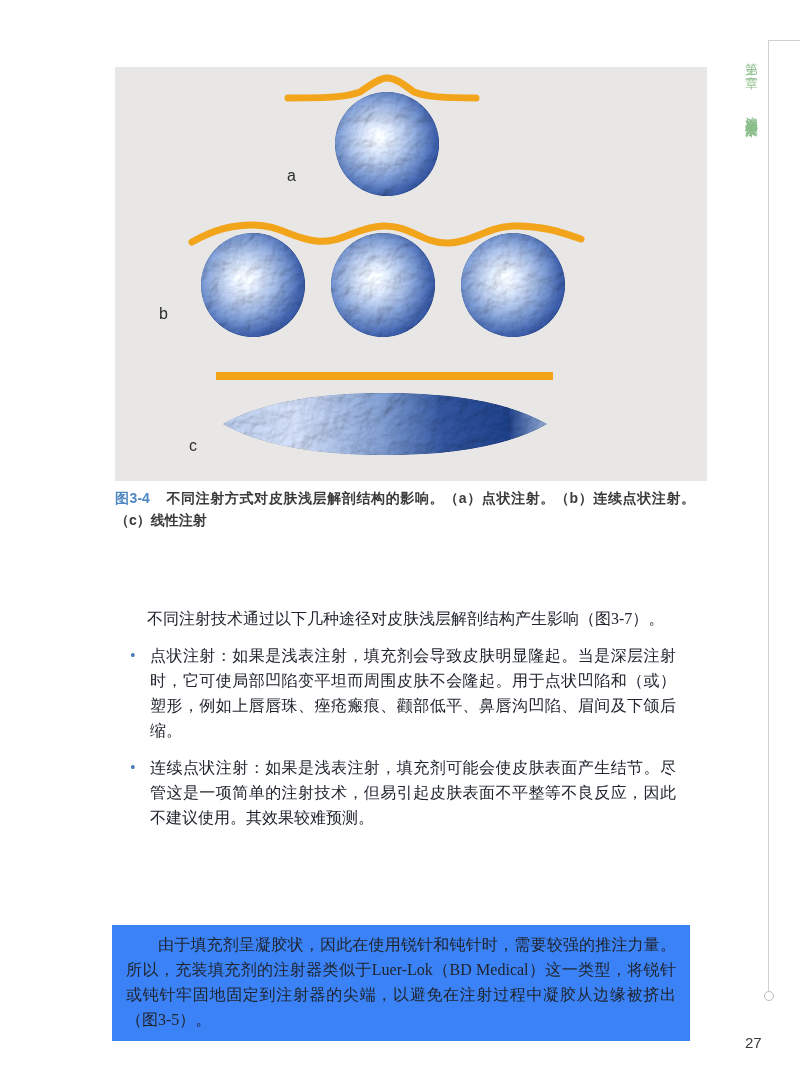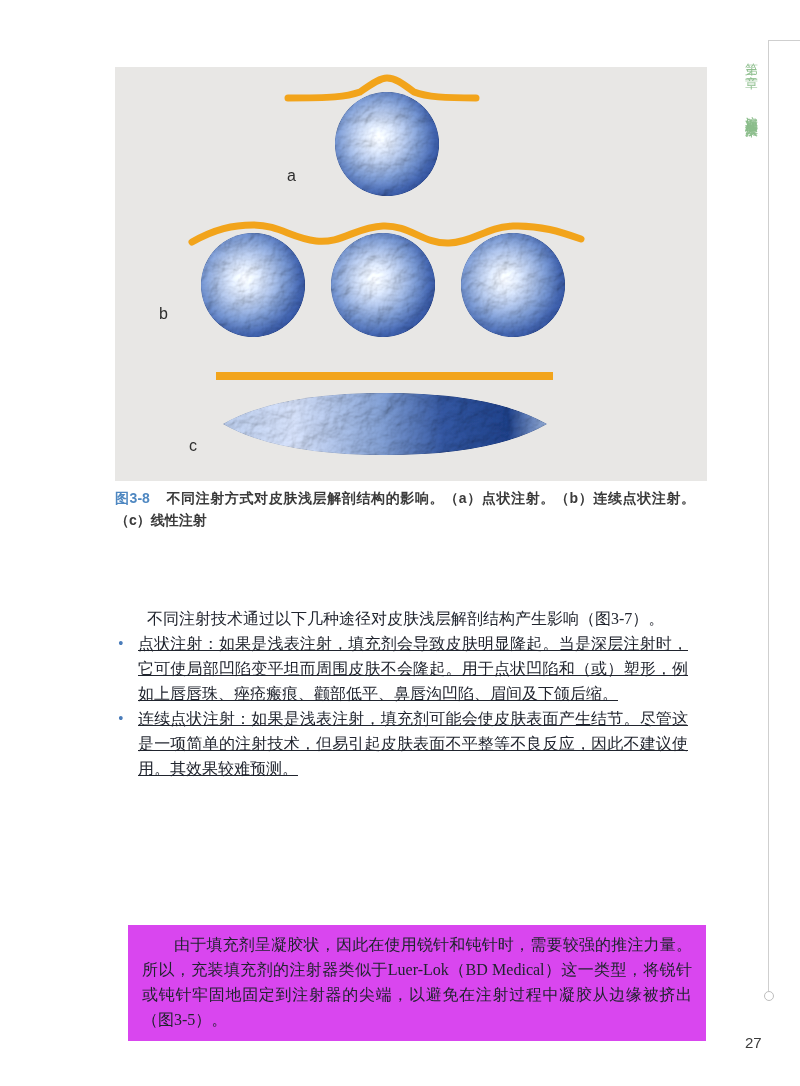--- a/index.html
+++ b/index.html
@@ -52,28 +52,27 @@
   .para{
     position:absolute;left:115px;width:573px;margin:0;
     font-size:16px;line-height:25px;text-align:justify;text-indent:2em;
   }
   .para.intro{top:606px;}
   .para.closing{top:856px;}
   .bullet-list{
     position:absolute;left:115px;top:631px;width:573px;margin:0;padding:0;list-style:none;
     font-size:16px;line-height:25px;text-align:justify;
   }
-  .bullet-list li{position:relative;padding-left:23px;margin:0;text-decoration:underline;}
+  .bullet-list li{position:relative;padding-left:23px;margin:12px;}
   .bullet-list li::before{
     content:"\2022";position:absolute;left:3px;top:0;color:#4a7cba;font-size:16px;
   }
   .note-box{
-    position:absolute;left:112px;top:925px;width:578px;background:#d946ef;box-sizing:border-box;
+    position:absolute;left:112px;top:925px;width:578px;background:#3b82f6;box-sizing:border-box;
     padding:7px 14px 9px 14px;
-    margin-left:16px;
   }
   .note-box p{margin:0;font-size:16px;line-height:25px;text-align:justify;text-indent:2em;}
 </style>
 </head>
 <body>
 
 <div class="page">
 
   <div class="rule-h"></div>
   <div class="rule-v"></div>
@@ -124,21 +123,21 @@
 
       <path d="M 101 309 L 438 309" fill="none" stroke="#F2A41B" stroke-width="8"></path>
       <path d="M 108 357 Q 162 326 270 326 Q 378 326 432 357 Q 378 388 270 388 Q 162 388 108 357 Z" fill="url(#lensGrad)" filter="url(#crumple)"></path>
     </svg>
     <span class="fig-label la">a</span>
     <span class="fig-label lb">b</span>
     <span class="fig-label lc">c</span>
   </div>
 
   <p class="figure-caption">
-    <span class="caption-tag">图3-8</span>
+    <span class="caption-tag">图3-4</span>
     <span>不同注射方式对皮肤浅层解剖结构的影响。（a）点状注射。（b）连续点状注射。（c）线性注射</span>
   </p>
 
 
   <p class="para intro">不同注射技术通过以下几种途径对皮肤浅层解剖结构产生影响（图3-7）。</p>
 
   <ul class="bullet-list">
     <li>
       <span>点状注射：如果是浅表注射，填充剂会导致皮肤明显隆起。当是深层注射时，它可使局部凹陷变平坦而周围皮肤不会隆起。用于点状凹陷和（或）塑形，例如上唇唇珠、痤疮瘢痕、颧部低平、鼻唇沟凹陷、眉间及下颌后缩。</span>
     </li>

